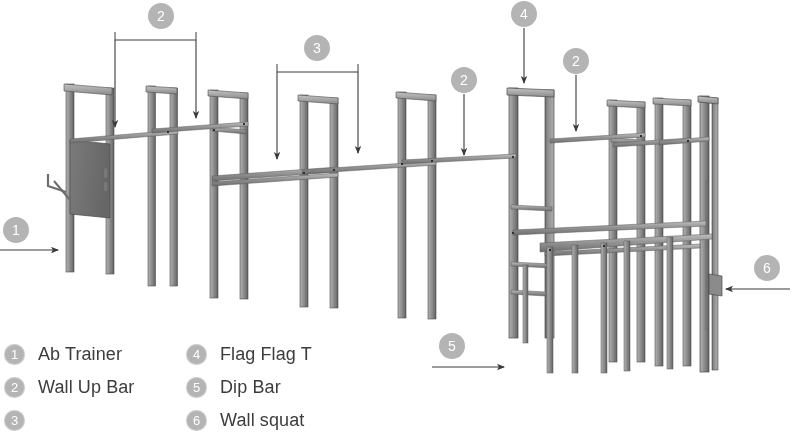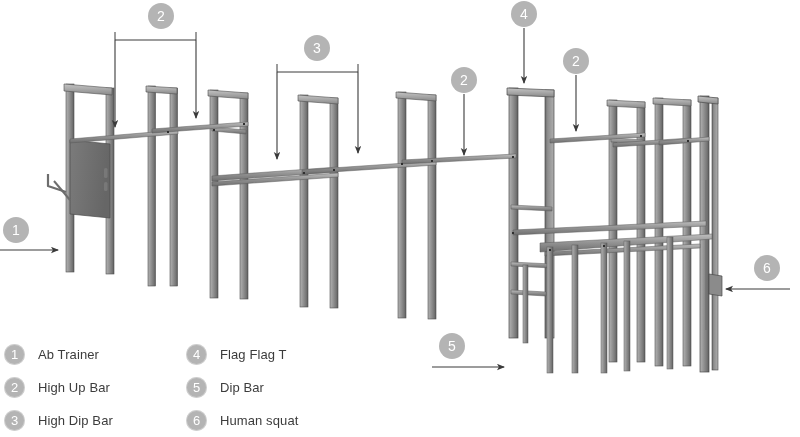--- a/index.html
+++ b/index.html
@@ -24,21 +24,21 @@
     width:21px;height:21px;border-radius:50%;
     background:#b4b4b4;
     color:#ffffff;
     font-size:13px;line-height:21px;text-align:center;
     font-family:"Liberation Sans",sans-serif;
     flex:0 0 auto;
     box-shadow:inset 0 0 0 1px rgba(255,255,255,.35);
   }
   .legend-label{
     margin-left:13px;
-    font-size:13px;
+    font-size:18px;
     color:#3c3c3c;
     letter-spacing:.1px;
     white-space:nowrap;
   }
 </style>
 </head>
 <body>
 
 <div id="stage">
 
@@ -260,37 +260,36 @@
   </svg>
 
   <div class="legend">
     <div class="legend-col c1">
       <div class="legend-row">
         <div class="badge-legend">1</div>
         <div class="legend-label">Ab Trainer</div>
       </div>
       <div class="legend-row">
         <div class="badge-legend">2</div>
-        <div class="legend-label">High Up Bar</div>
+        <div class="legend-label">Wall Up Bar</div>
       </div>
       <div class="legend-row">
         <div class="badge-legend">3</div>
-        <div class="legend-label">High Dip Bar</div>
       </div>
     </div>
 
     <div class="legend-col c2">
       <div class="legend-row">
         <div class="badge-legend">4</div>
         <div class="legend-label">Flag Flag T</div>
       </div>
       <div class="legend-row">
         <div class="badge-legend">5</div>
         <div class="legend-label">Dip Bar</div>
       </div>
       <div class="legend-row">
         <div class="badge-legend">6</div>
-        <div class="legend-label">Human squat</div>
+        <div class="legend-label">Wall squat</div>
       </div>
     </div>
   </div>
 
 </div>
 
 </body></html>

